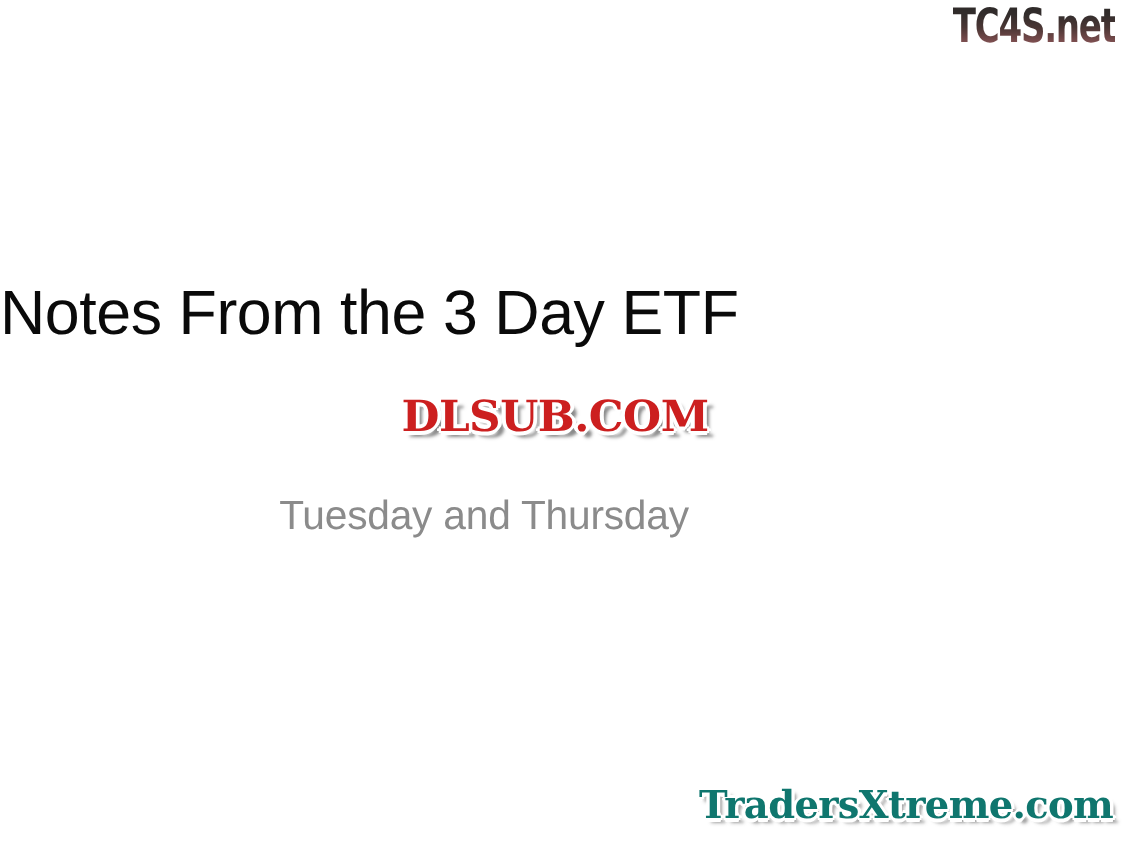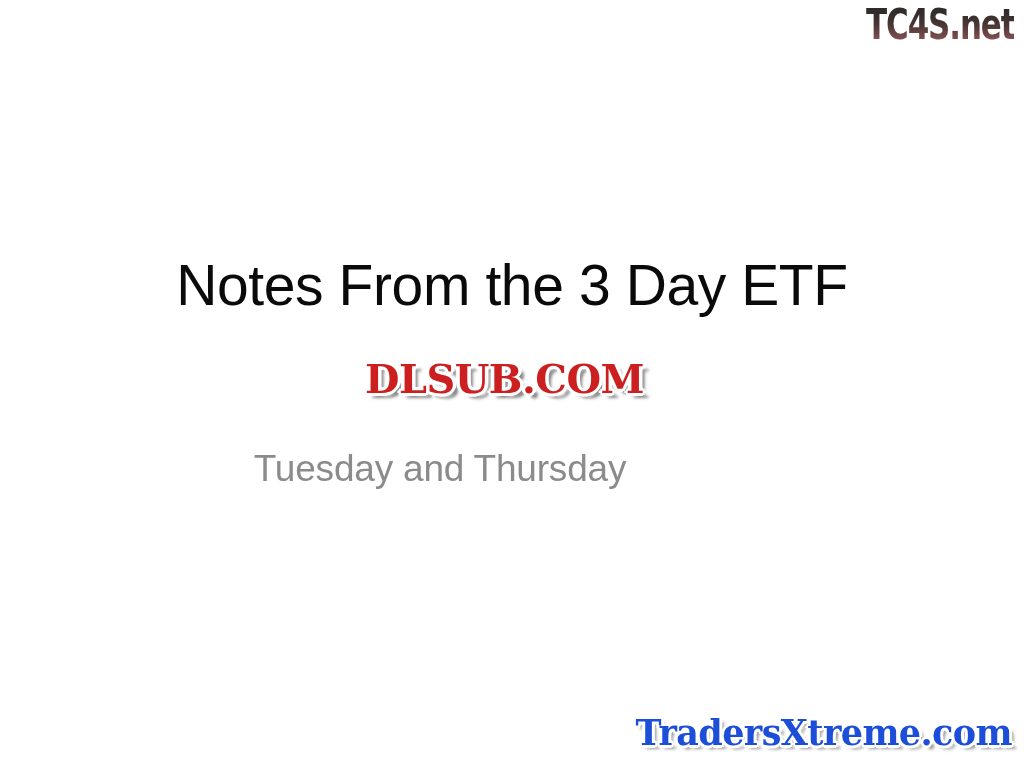--- a/index.html
+++ b/index.html
@@ -15,21 +15,20 @@
     overflow: hidden;
     font-family: "Liberation Sans", sans-serif;
   }
 
   
   .title-block {
     position: absolute;
     left: 0;
     top: 248px;
     width: 1024px;
-    text-align: center;
   }
   .title-line {
     font-family: "Liberation Sans", sans-serif;
     font-weight: 400;
     font-size: 57px;
     line-height: 74px;
     letter-spacing: -0.4px;
     color: #0a0a0a;
     white-space: nowrap;
   }
@@ -107,21 +106,21 @@
   
   .wm-traders {
     position: absolute;
     right: 12px;
     top: 712px;
     font-family: "DejaVu Serif", "Liberation Serif", serif;
     font-weight: 700;
     font-size: 35px;
     line-height: 42px;
     letter-spacing: -0.6px;
-    color: #1d4ed8;
+    color: #0f766e;
     white-space: nowrap;
     text-shadow:
        2.2px 0 0 #ffffff,  -2.2px 0 0 #ffffff,
        0 2.2px 0 #ffffff,  0 -2.2px 0 #ffffff,
        1.6px 1.6px 0 #ffffff, -1.6px 1.6px 0 #ffffff,
        1.6px -1.6px 0 #ffffff, -1.6px -1.6px 0 #ffffff,
        3.0px 0 0 #ffffff, -3.0px 0 0 #ffffff,
        0 3.0px 0 #ffffff, 0 -3.0px 0 #ffffff,
        4.5px 4.2px 3px rgba(60,60,60,0.50);
   }

